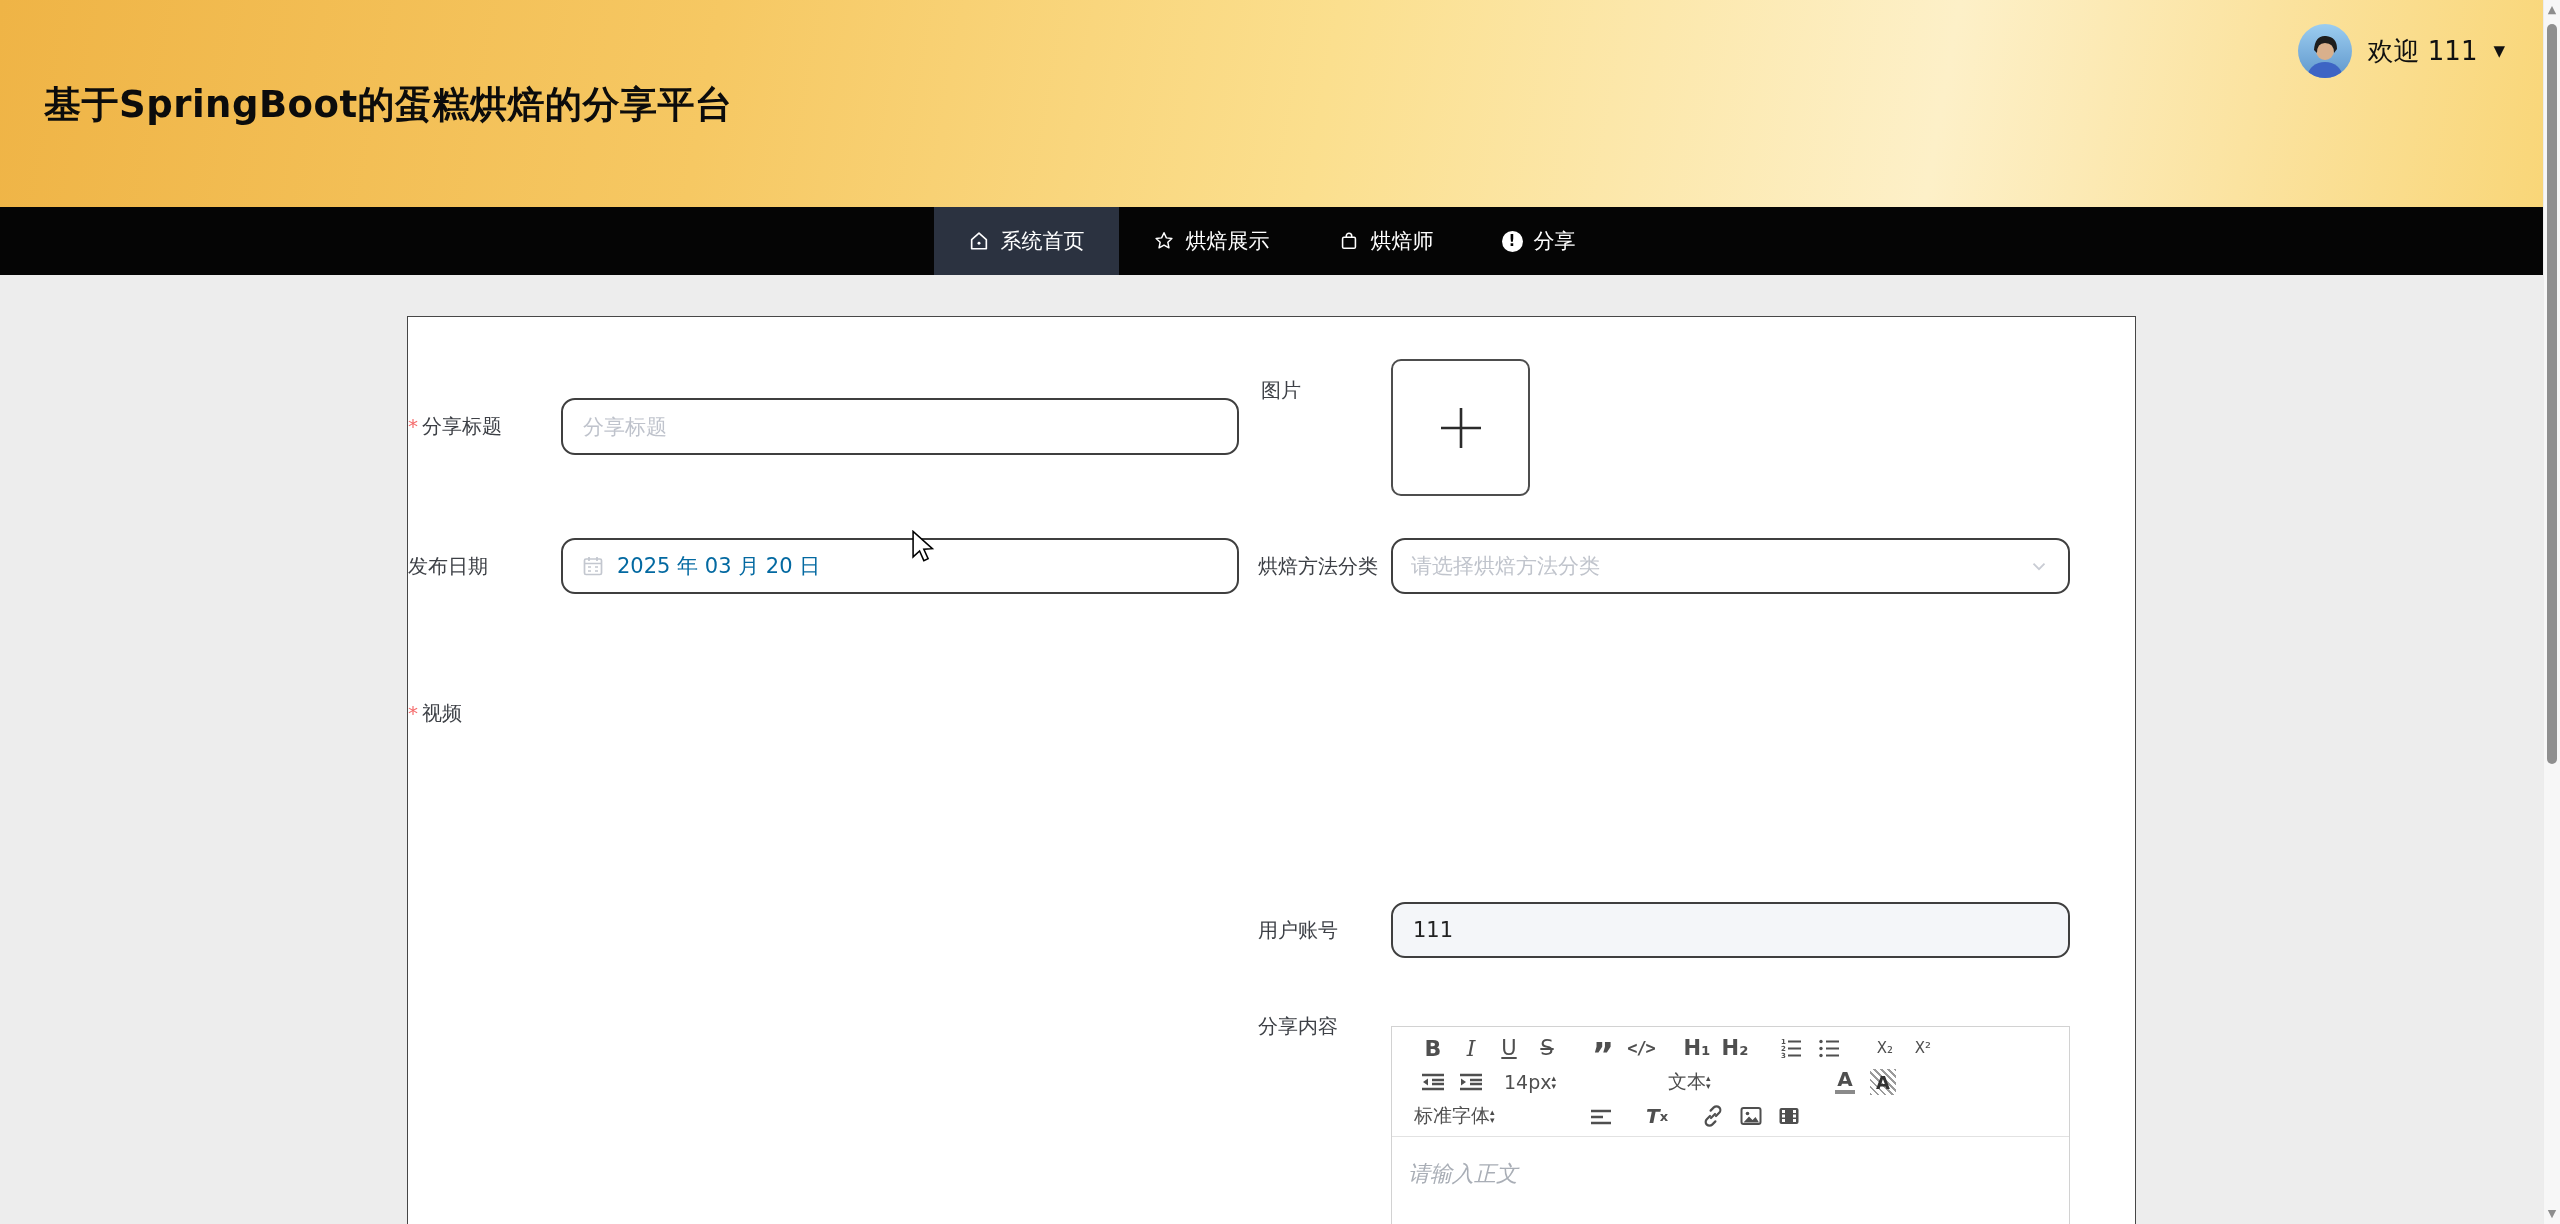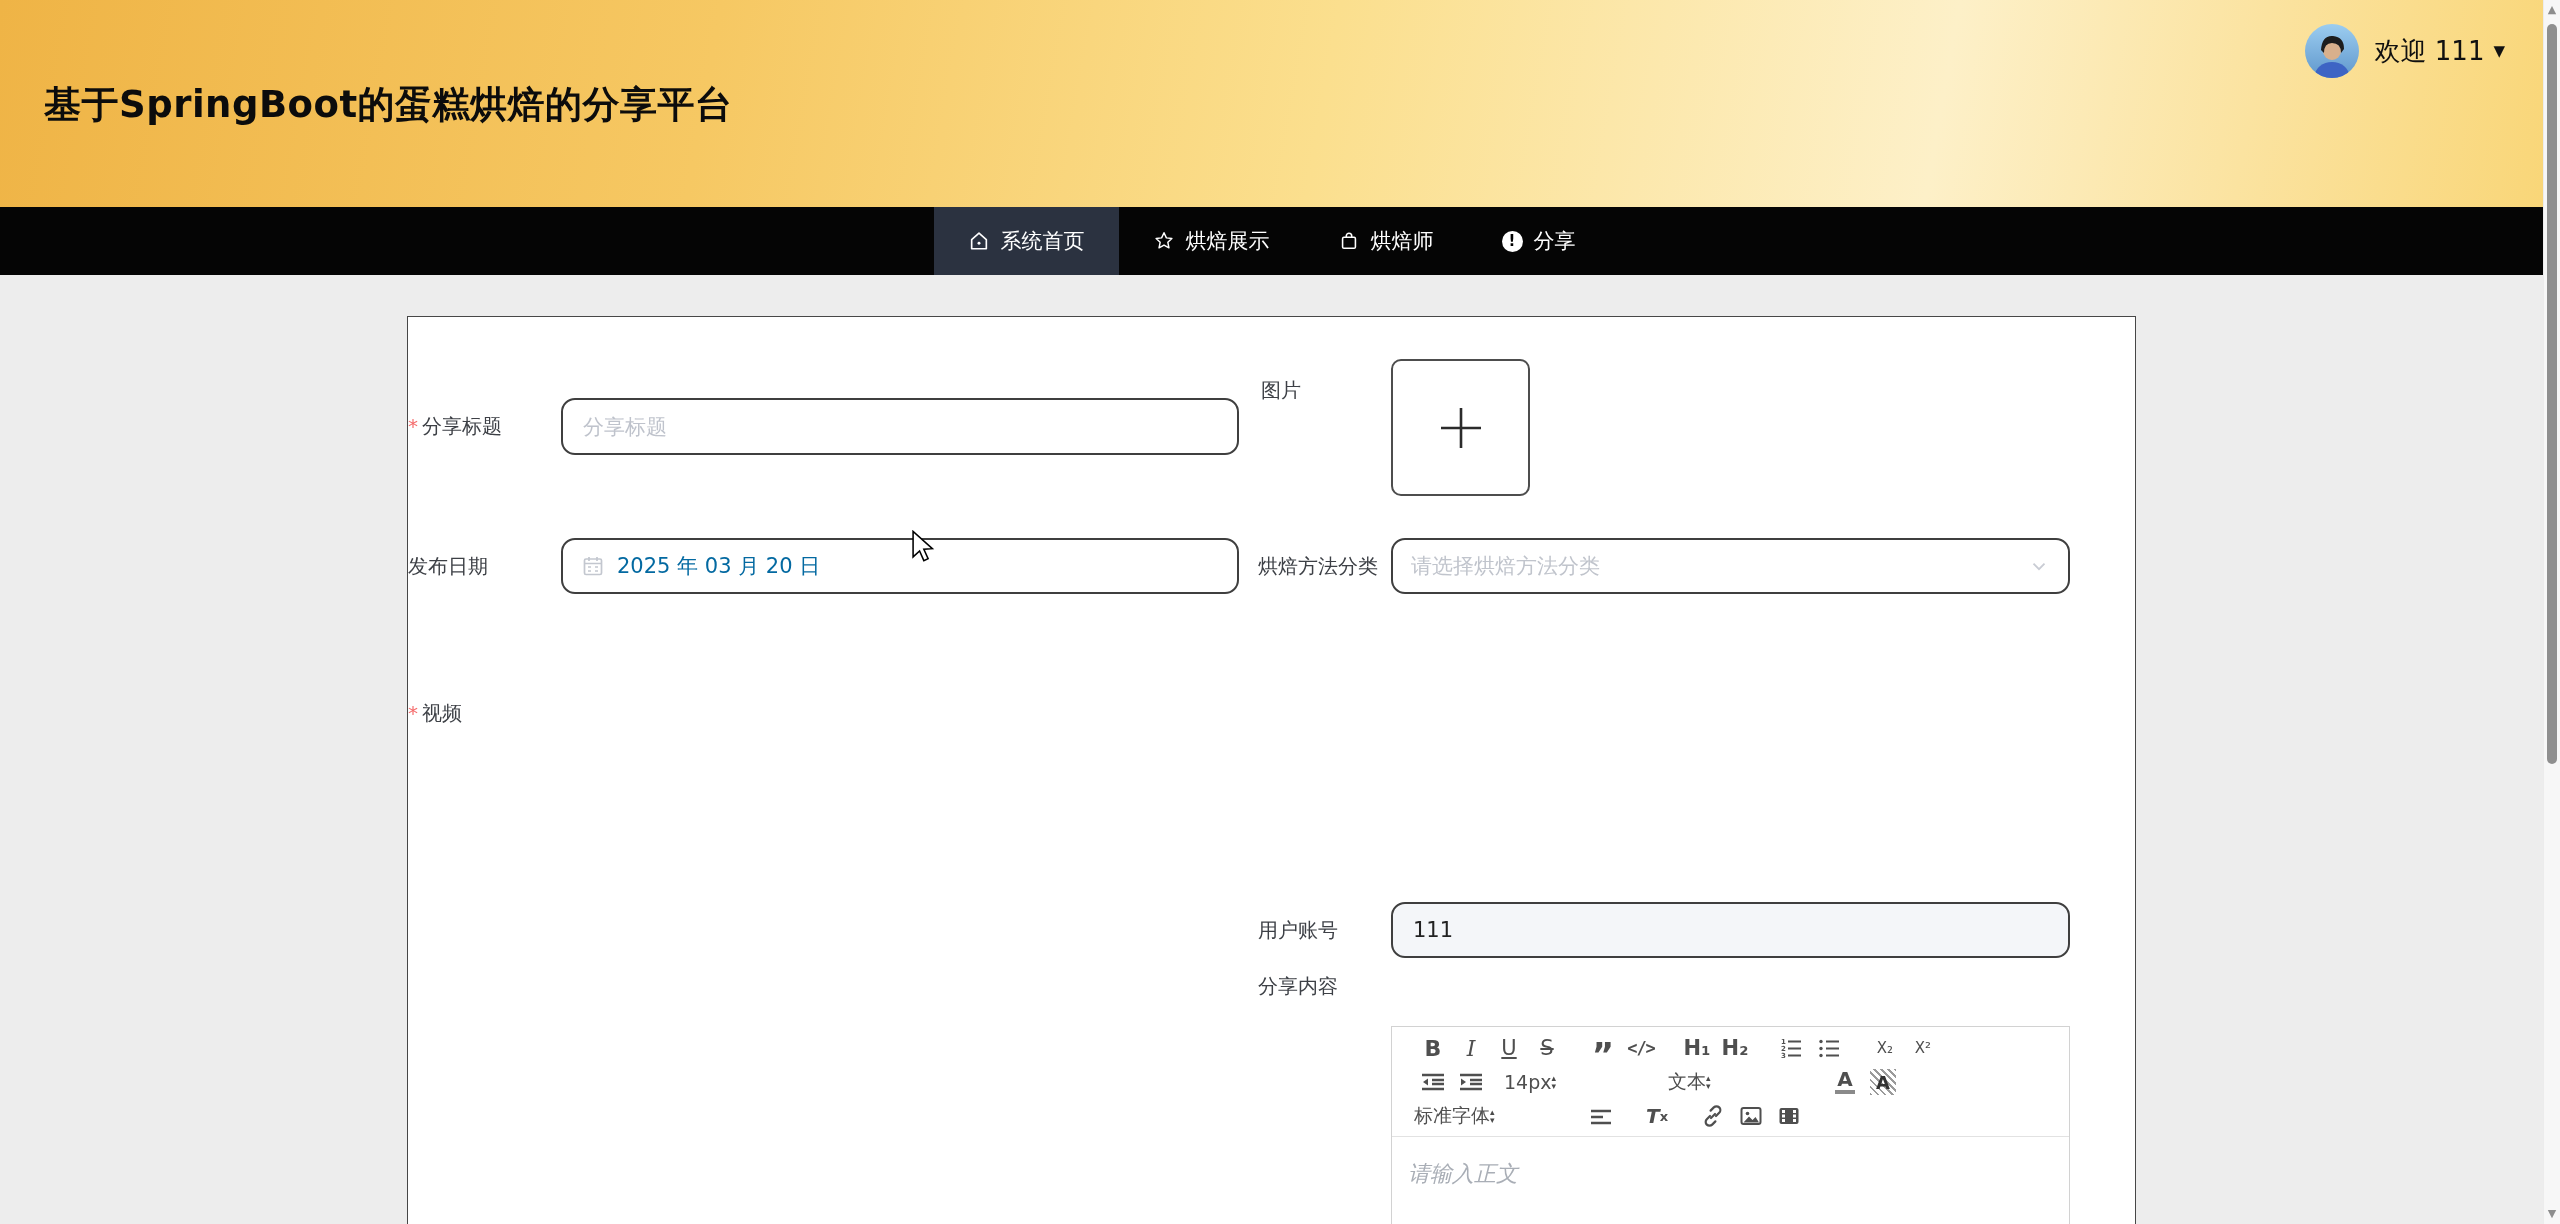--- a/index.html
+++ b/index.html
@@ -6,21 +6,21 @@
   .page{position:relative;width:2560px;height:1224px;overflow:hidden;background:#ededed;
         font-family:"DejaVu Sans","Liberation Sans",sans-serif;-webkit-font-smoothing:antialiased;}
   .content{position:absolute;left:0;top:0;width:2543px;height:1224px;}
 
   
   .header{position:relative;height:207px;
     background:linear-gradient(100deg,#efb446 0%,#f6c863 28%,#fbdf8e 52%,#fdf0c8 76%,#f9d678 100%);}
   .page-title{position:absolute;left:44px;top:80px;font-size:37px;font-weight:800;color:#0c0c0c;letter-spacing:.5px;}
   .user{position:absolute;right:38px;top:24px;display:flex;align-items:center;gap:16px;}
   .avatar{width:54px;height:54px;border-radius:50%;overflow:hidden;flex:0 0 auto;}
-  .welcome{display:flex;align-items:center;gap:9px;font-size:26px;color:#101010;}
+  .welcome{display:flex;align-items:center;gap:16px;font-size:26px;color:#101010;}
   .caret{font-size:15px;color:#111;}
 
   
   .nav{height:68px;background:#050505;display:flex;justify-content:center;}
   .nav-item{display:flex;align-items:center;gap:11px;padding:0 34px;color:#fff;font-size:21px;cursor:pointer;justify-content:center;}
   .nav-item.active{background:#2b3240;}
   .info-badge{width:21px;height:21px;border-radius:50%;background:#fff;color:#000;font-weight:800;
               font-size:15px;display:grid;place-items:center;line-height:1;}
 
   
@@ -177,21 +177,21 @@
         </svg>
       </div>
 
       <div class="flabel" style="left:0;width:139px;top:382px;height:28px;line-height:28px;">
         <span class="req">*</span><span>视频</span>
       </div>
 
       <div class="flabel" style="left:850px;width:120px;top:585px;height:56px;line-height:56px;">用户账号</div>
       <input class="tbox" style="left: 983px; top: 585px; width: 679px; height: 56px; position: absolute; background: rgb(244, 246, 249);" value="111">
 
-      <div class="flabel" style="left:850px;width:120px;top:658px;height:23px;line-height:23px;">分享内容</div>
+      <div class="flabel" style="left:850px;width:120px;top:698px;height:23px;line-height:23px;">分享内容</div>
       <div class="editor">
         <div class="toolbar">
           <div class="tb-row">
             <div class="tb-btn b-bold">B</div>
             <div class="tb-btn b-italic">I</div>
             <div class="tb-btn b-under">U</div>
             <div class="tb-btn b-strike">S</div>
             <div class="tb-btn b-quote grp">”</div>
             <div class="tb-btn b-code">&lt;/&gt;</div>
             <div class="tb-btn b-h grp">H₁</div>

